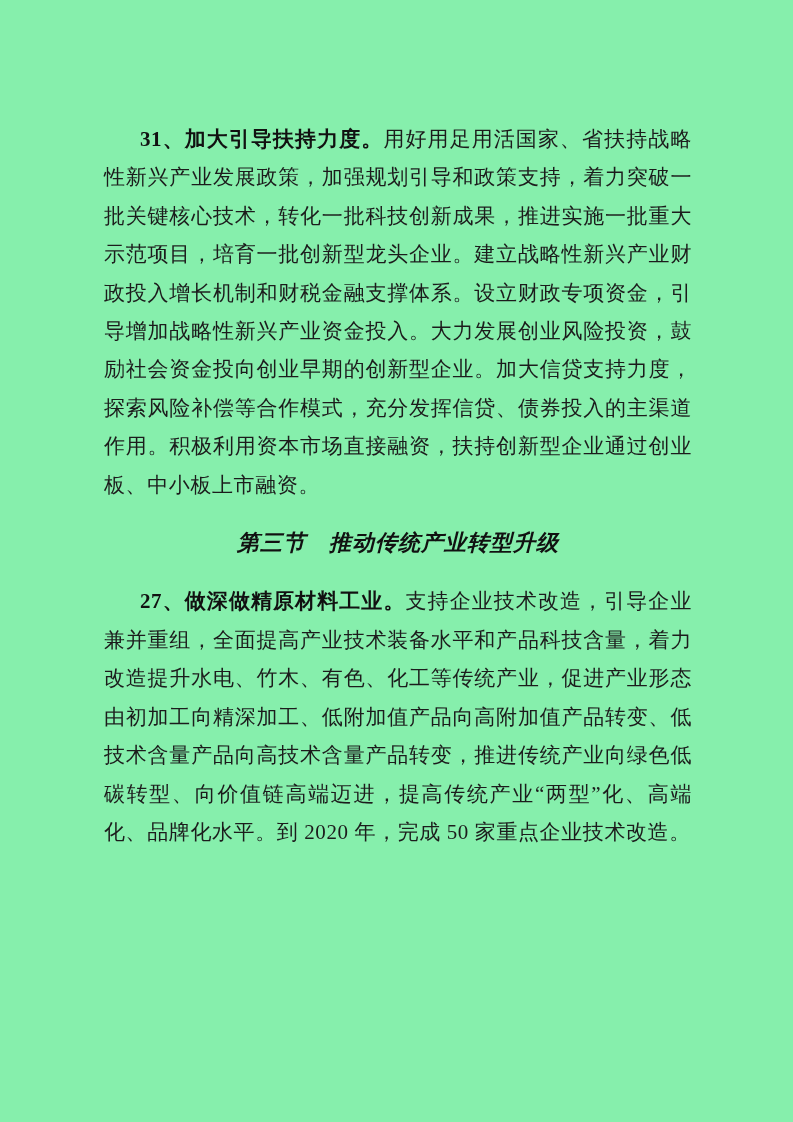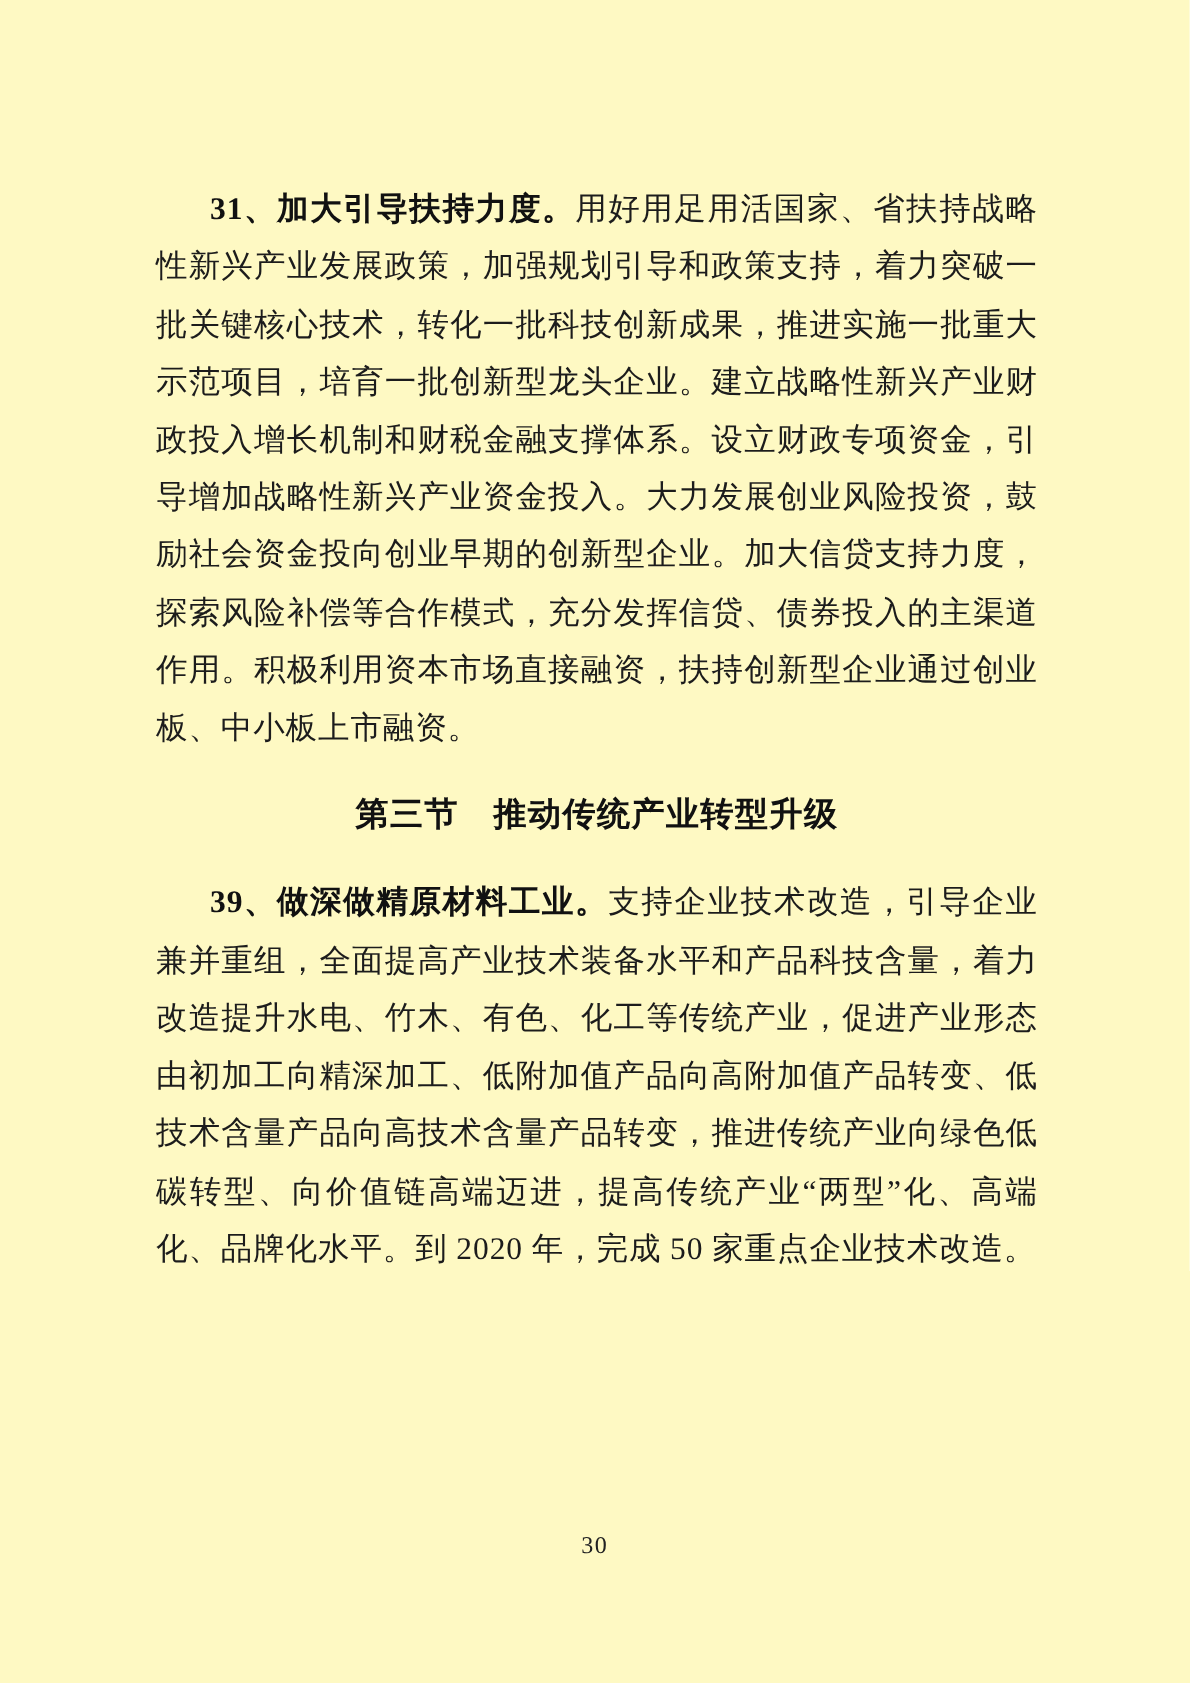--- a/index.html
+++ b/index.html
@@ -11,21 +11,21 @@
     width: 793px;
     height: 1122px;
     position: relative;
     font-family: "Liberation Serif", "DejaVu Serif", serif;
     color: #1c1c1c;
     overflow: hidden;
   }
   .page {
     position: absolute;
     inset: 0;
-    background: #fef9c3;
+    background: #86efac;
   }
   .text-block {
     position: absolute;
     left: 104px;
     top: 120px;
     width: 588px;
     font-size: 21px;
     line-height: 38.4px;
     letter-spacing: 0.6px;
     text-align: justify;
@@ -42,20 +42,21 @@
   }
   .section-heading {
     font-size: 22px;
     font-weight: bold;
     color: #111111;
     text-align: center;
     text-align-last: center;
     text-indent: 0;
     margin: 20px 0;
     letter-spacing: 1px;
+    font-style: italic;
   }
   .page-number {
     position: absolute;
     left: 0;
     right: 0;
     top: 1022px;
     text-align: center;
     font-size: 16px;
     color: #222222;
     letter-spacing: 1px;
@@ -64,19 +65,18 @@
 </head>
 <body>
 
 <div class="page">
   <div class="text-block">
 
     <p class="para"><span class="lead">31、加大引导扶持力度。</span><span>用好用足用活国家、省扶持战略性新兴产业发展政策，加强规划引导和政策支持，着力突破一批关键核心技术，转化一批科技创新成果，推进实施一批重大示范项目，培育一批创新型龙头企业。建立战略性新兴产业财政投入增长机制和财税金融支撑体系。设立财政专项资金，引导增加战略性新兴产业资金投入。大力发展创业风险投资，鼓励社会资金投向创业早期的创新型企业。加大信贷支持力度，探索风险补偿等合作模式，充分发挥信贷、债券投入的主渠道作用。积极利用资本市场直接融资，扶持创新型企业通过创业板、中小板上市融资。</span></p>
 
     <h2 class="section-heading">第三节　推动传统产业转型升级</h2>
 
-    <p class="para"><span class="lead">39、做深做精原材料工业。</span><span>支持企业技术改造，引导企业兼并重组，全面提高产业技术装备水平和产品科技含量，着力改造提升水电、竹木、有色、化工等传统产业，促进产业形态由初加工向精深加工、低附加值产品向高附加值产品转变、低技术含量产品向高技术含量产品转变，推进传统产业向绿色低碳转型、向价值链高端迈进，提高传统产业“两型”化、高端化、品牌化水平。到 2020 年，完成 50 家重点企业技术改造。</span></p>
+    <p class="para"><span class="lead">27、做深做精原材料工业。</span><span>支持企业技术改造，引导企业兼并重组，全面提高产业技术装备水平和产品科技含量，着力改造提升水电、竹木、有色、化工等传统产业，促进产业形态由初加工向精深加工、低附加值产品向高附加值产品转变、低技术含量产品向高技术含量产品转变，推进传统产业向绿色低碳转型、向价值链高端迈进，提高传统产业“两型”化、高端化、品牌化水平。到 2020 年，完成 50 家重点企业技术改造。</span></p>
 
 
   </div>
 
-  <div class="page-number">30</div>
 </div>
 
 </body></html>

